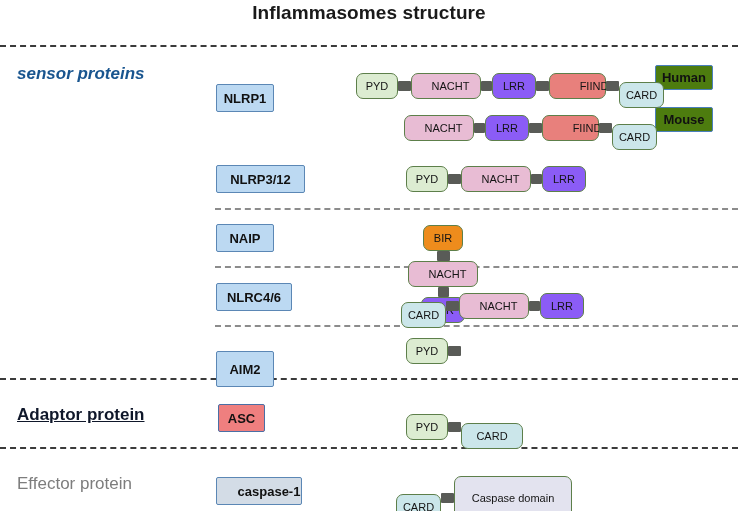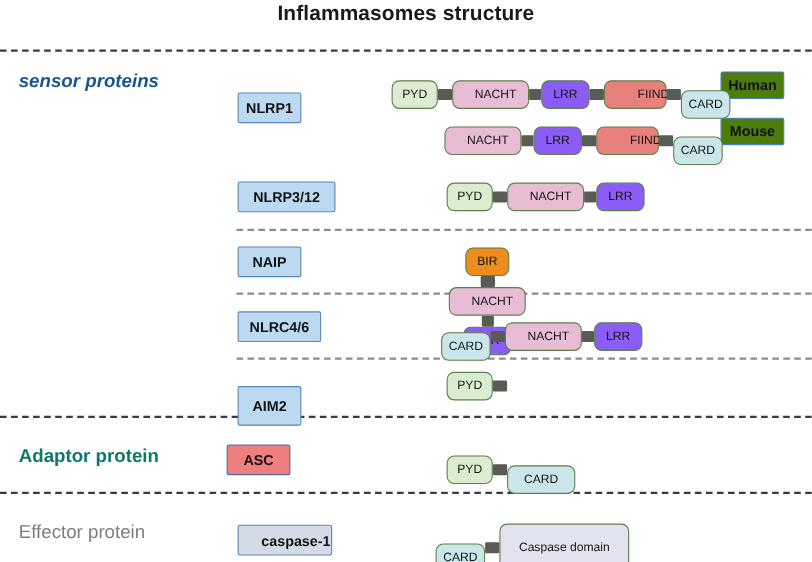--- a/index.html
+++ b/index.html
@@ -30,21 +30,21 @@
     border-top:2px dashed #8c8c8c;
   }
 
   
   .sect-label{
     position:absolute;
     font-size:17px;font-weight:bold;
     white-space:nowrap;
   }
   .sect-sensor{left:17px;top:64px;color:#19558f;font-style:italic;}
-  .sect-adaptor{left:17px;top:405px;color:#0f766e;}
+  .sect-adaptor{left:17px;top:405px;color:#0f172a;text-decoration:underline;}
   .sect-effector{left:17px;top:474px;color:#7d7d7d;font-weight:normal;font-size:17px;}
 
   
   .chip{
     position:absolute;
     box-sizing:border-box;
     display:flex;align-items:center;justify-content:center;
     font-size:13px;font-weight:bold;color:#111111;
     background:#bcd9f2;
     border:1.5px solid #5b87b5;
@@ -116,21 +116,21 @@
   <div class="chip" style="left:216px;top:84px;width:58px;height:28px;">NLRP1</div>
 
   <div class="chip" style="left:216px;top:165px;width:89px;height:28px;">NLRP3/12</div>
 
   <div class="chip" style="left:216px;top:224px;width:58px;height:28px;">NAIP</div>
 
   <div class="chip" style="left:216px;top:283px;width:76px;height:28px;">NLRC4/6</div>
 
   <div class="chip" style="left:216px;top:351px;width:58px;height:36px;">AIM2</div>
 
-  <div class="chip chip-asc" style="left:206px;top:404px;width:58px;height:28px;">ASC</div>
+  <div class="chip chip-asc" style="left:218px;top:404px;width:47px;height:28px;">ASC</div>
 
   <div class="chip chip-casp" style="left:216px;top:477px;width:86px;height:28px;padding-left:20px;">caspase-1</div>
 
   <div class="species" style="left:655px;top:65px;width:58px;height:25px;">Human</div>
   <div class="species" style="left:655px;top:107px;width:58px;height:25px;">Mouse</div>
 
   <div class="arch" style="left:356px;top:64px;">
     <div class="dom d-pyd" style="width:42px;">PYD</div>
     <div class="linker"></div>
     <div class="dom d-nacht" style="width:70px;">NACHT</div>

